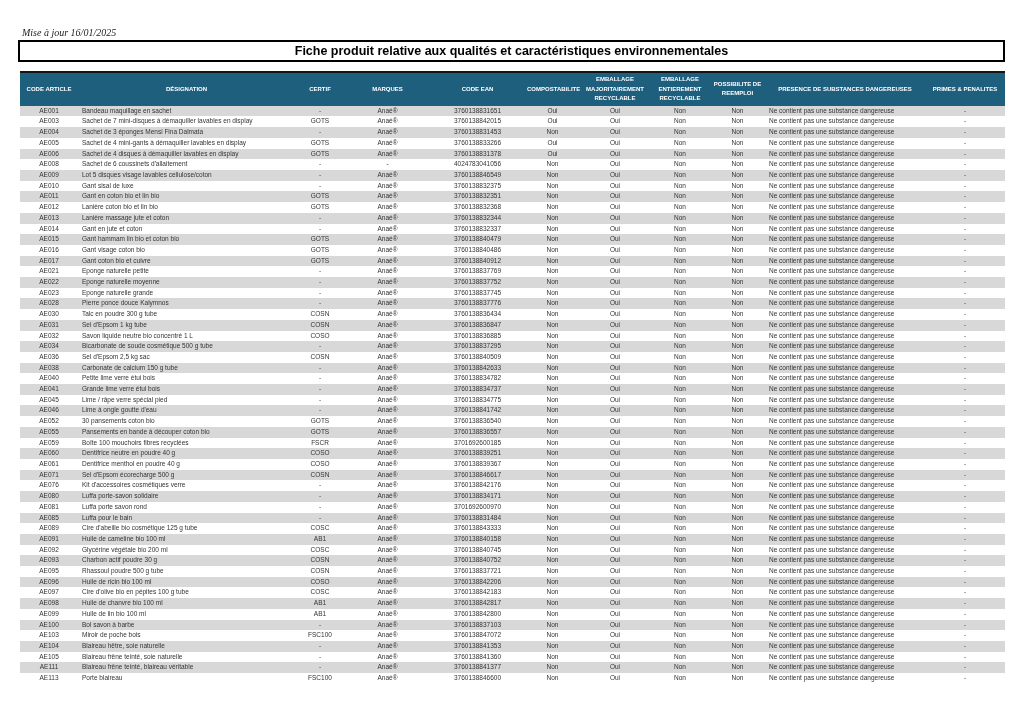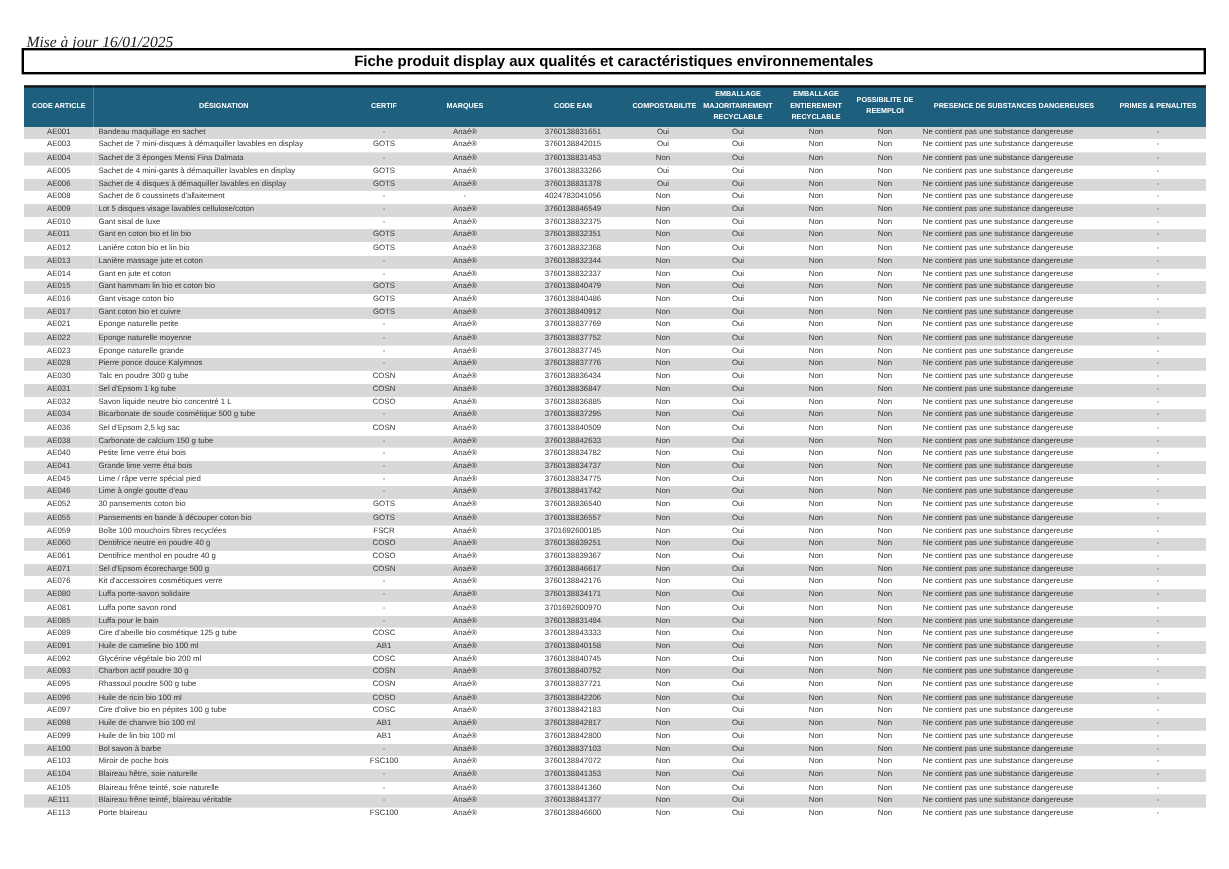--- a/index.html
+++ b/index.html
@@ -12,21 +12,21 @@
   body{
     width:1024px;height:724px;
     background:#ffffff;
     font-family:"Liberation Sans", sans-serif;
     position:relative;
     overflow:hidden;
   }
   .updated{
     position:absolute;top:27px;left:22px;
     font-family:"Liberation Serif", serif;
-    font-style:italic;font-size:13px;color:#222;
+    font-style:italic;font-size:10px;color:#222;
   }
   .title-box{
     position:absolute;top:40px;left:18px;
     width:987px;height:22px;
     border:2px solid #000;background:#fff;
     display:flex;align-items:center;justify-content:center;
   }
   .title-box h1{
     margin:0;font-size:12.5px;font-weight:bold;color:#000;
     font-family:"Liberation Sans", sans-serif;
@@ -54,21 +54,21 @@
   tbody tr:nth-child(even){background:#ffffff;}
   tbody td:nth-child(2){text-align:left;padding-left:4px;}
   tbody td:nth-child(10){text-align:left;padding-left:4px;}
 </style>
 </head>
 <body>
 
 <div class="updated">Mise à jour 16/01/2025</div>
 
 <div class="title-box">
-  <h1>Fiche produit display aux qualités et caractéristiques environnementales</h1>
+  <h1>Fiche produit relative aux qualités et caractéristiques environnementales</h1>
 </div>
 
 <table>
   <colgroup>
     <col style="width:58px">
       <col style="width:217px">
       <col style="width:50px">
     <col style="width:85px">
       <col style="width:95px">
       <col style="width:55px">

